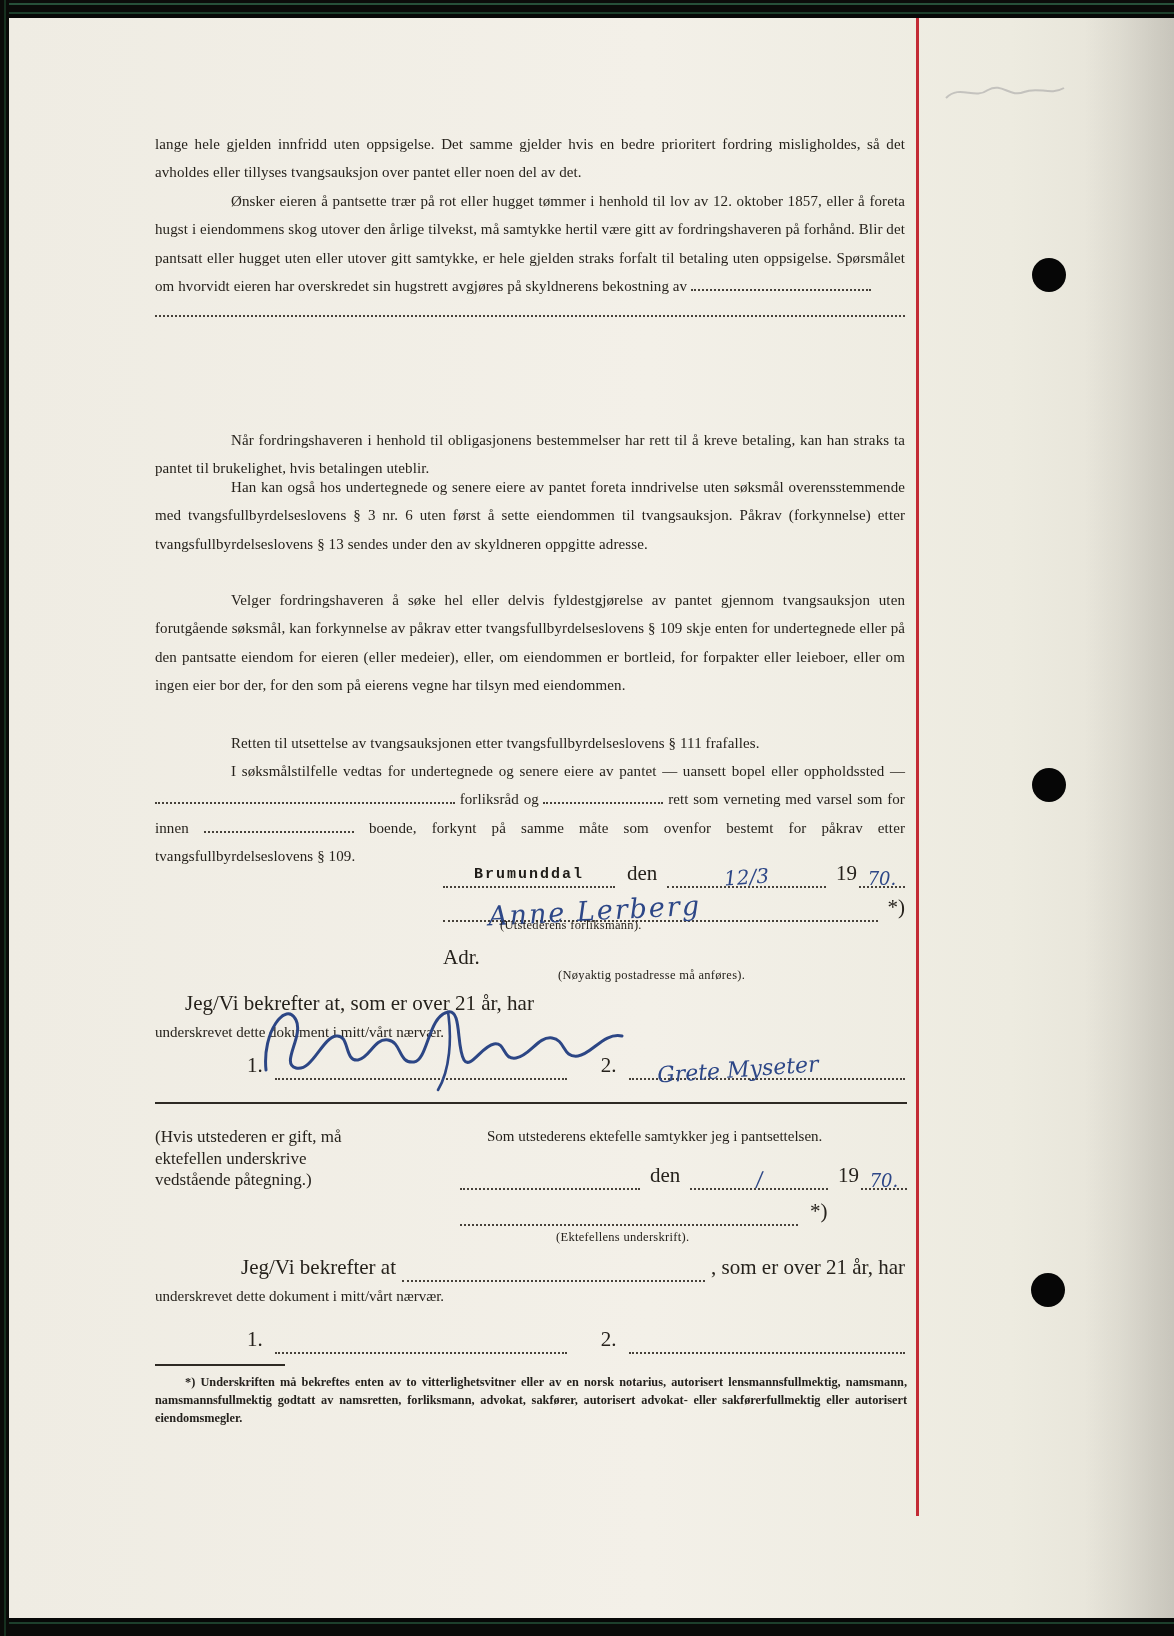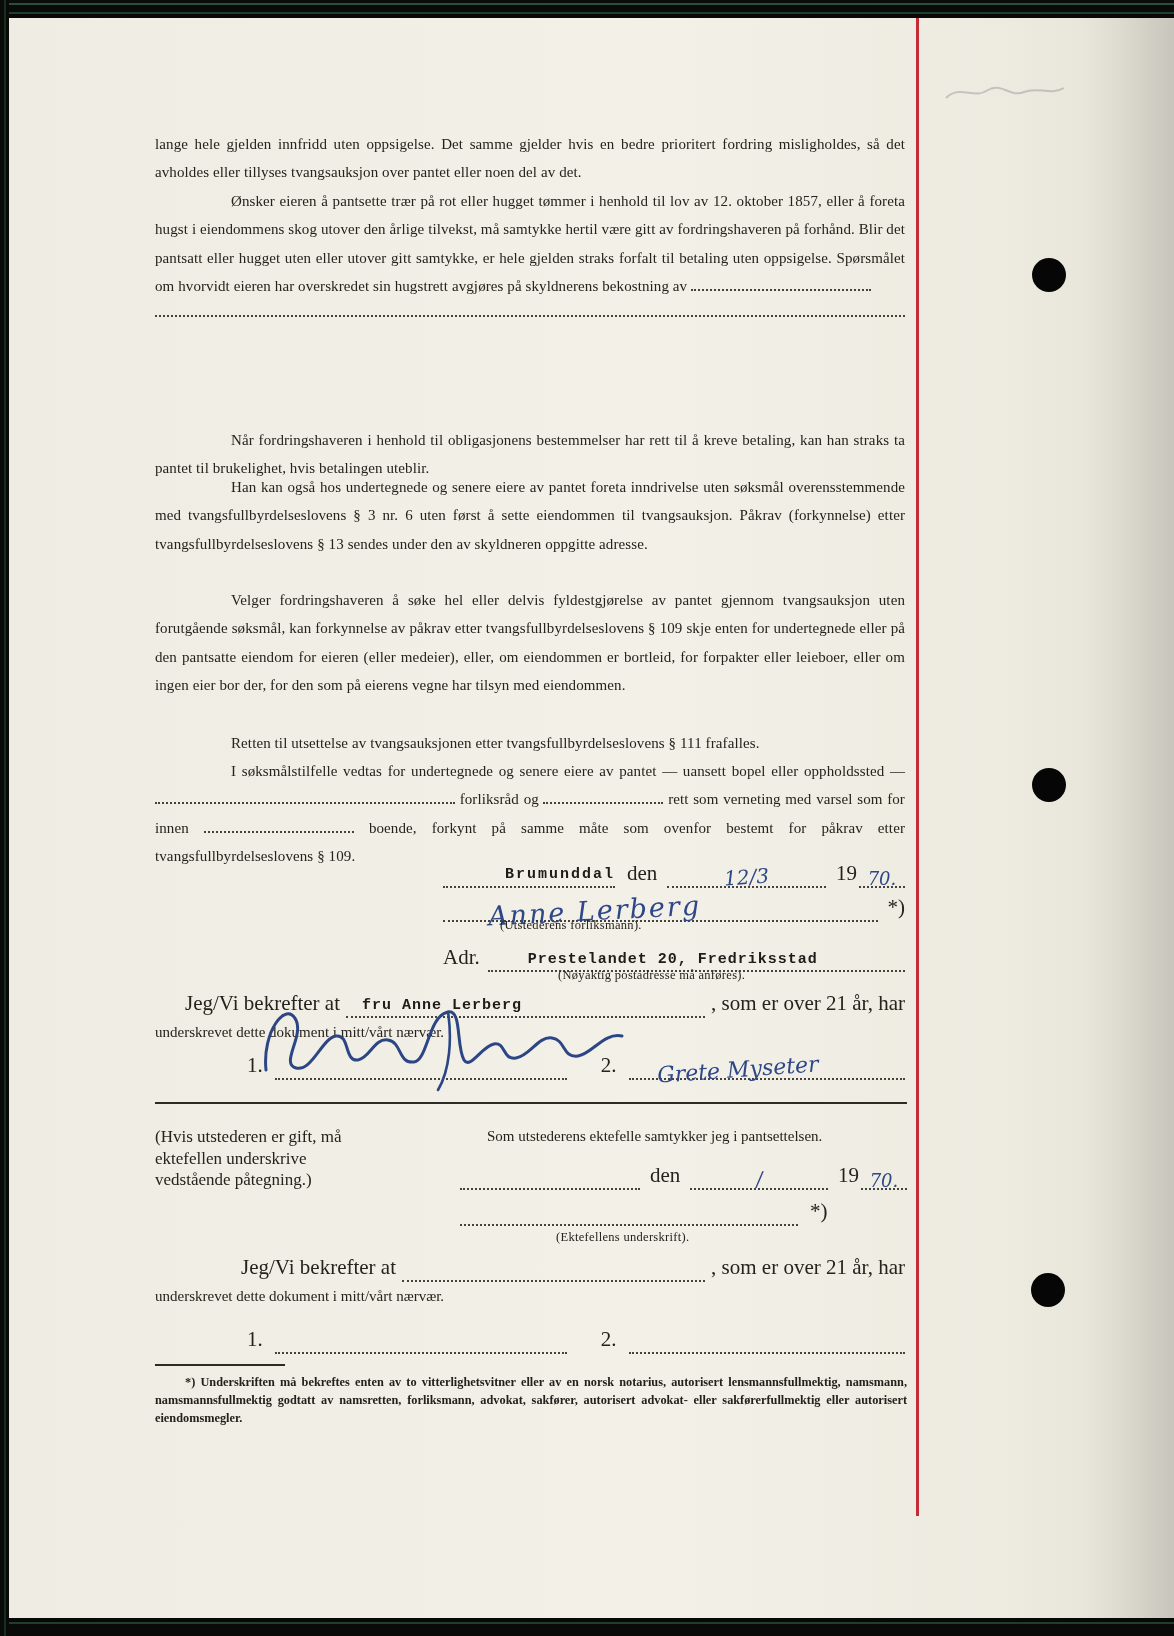--- a/index.html
+++ b/index.html
@@ -93,21 +93,21 @@
     <span>I søksmålstilfelle vedtas for undertegnede og senere eiere av pantet — uansett bopel eller oppholdssted —</span>
     <span class="dots-inline" style="width:300px"></span>
     <span>forliksråd og</span>
     <span class="dots-inline" style="width:120px"></span>
     <span>rett som verneting med varsel som for innen</span>
     <span class="dots-inline" style="width:150px"></span>
     <span>boende, forkynt på samme måte som ovenfor bestemt for påkrav etter tvangsfullbyrdelseslovens § 109.</span>
   </p>
 
   <div class="row" style="left:443px;top:856px;width:462px;height:32px">
-    <span class="seg" style="width:172px;text-align:right">
+    <span class="seg" style="width:172px;text-align:center">
       <span class="typed place">Brumunddal</span>
     </span>
     <span class="plain" style="margin:0 10px 0 12px">den</span>
     <span class="seg seg-fill" style="text-align:center">
       <span class="hand hand-date">12/3</span>
     </span>
     <span class="plain" style="margin:0 2px 0 10px">19</span>
     <span class="seg" style="width:46px;text-align:center">
       <span class="hand hand-year">70.</span>
     </span>
@@ -116,32 +116,26 @@
   <div class="row" style="left:443px;top:886px;width:462px;height:36px">
     <span class="seg seg-fill">
       <span class="hand sig-name">Anne Lerberg</span>
     </span>
     <span class="plain" style="margin-left:10px">*)</span>
   </div>
   <div class="caption" style="left:500px;top:918px">(Utstederens forliksmann).</div>
 
   <div class="row" style="left:443px;top:942px;width:462px;height:30px">
     <span class="plain">Adr.</span>
-    <span class="seg seg-fill" style="margin-left:8px">
-      <span class="typed addr">Prestelandet 20, Fredriksstad</span>
-    </span>
   </div>
   <div class="caption" style="left:558px;top:968px">(Nøyaktig postadresse må anføres).</div>
 
   <div class="attest" style="left:155px;top:990px;width:750px">
     <div class="attest-line1">
       <span class="plain" style="padding-left:30px">Jeg/Vi bekrefter at</span>
-      <span class="seg seg-fill" style="margin:0 6px">
-        <span class="typed" style="display:inline-block;padding:0 0 2px 16px;font-size:15px;letter-spacing:1px;white-space:nowrap">fru Anne Lerberg</span>
-      </span>
       <span class="plain">, som er over 21 år, har</span>
     </div>
     <div class="attest-line2">underskrevet dette dokument i mitt/vårt nærvær.</div>
   </div>
 
   <div class="row" style="left:155px;top:1042px;width:750px;height:38px">
     <span style="width:92px"></span>
     <span class="plain">1.</span>
     <span class="seg" style="width:292px;margin-left:12px"></span>
     <span style="width:34px"></span>

